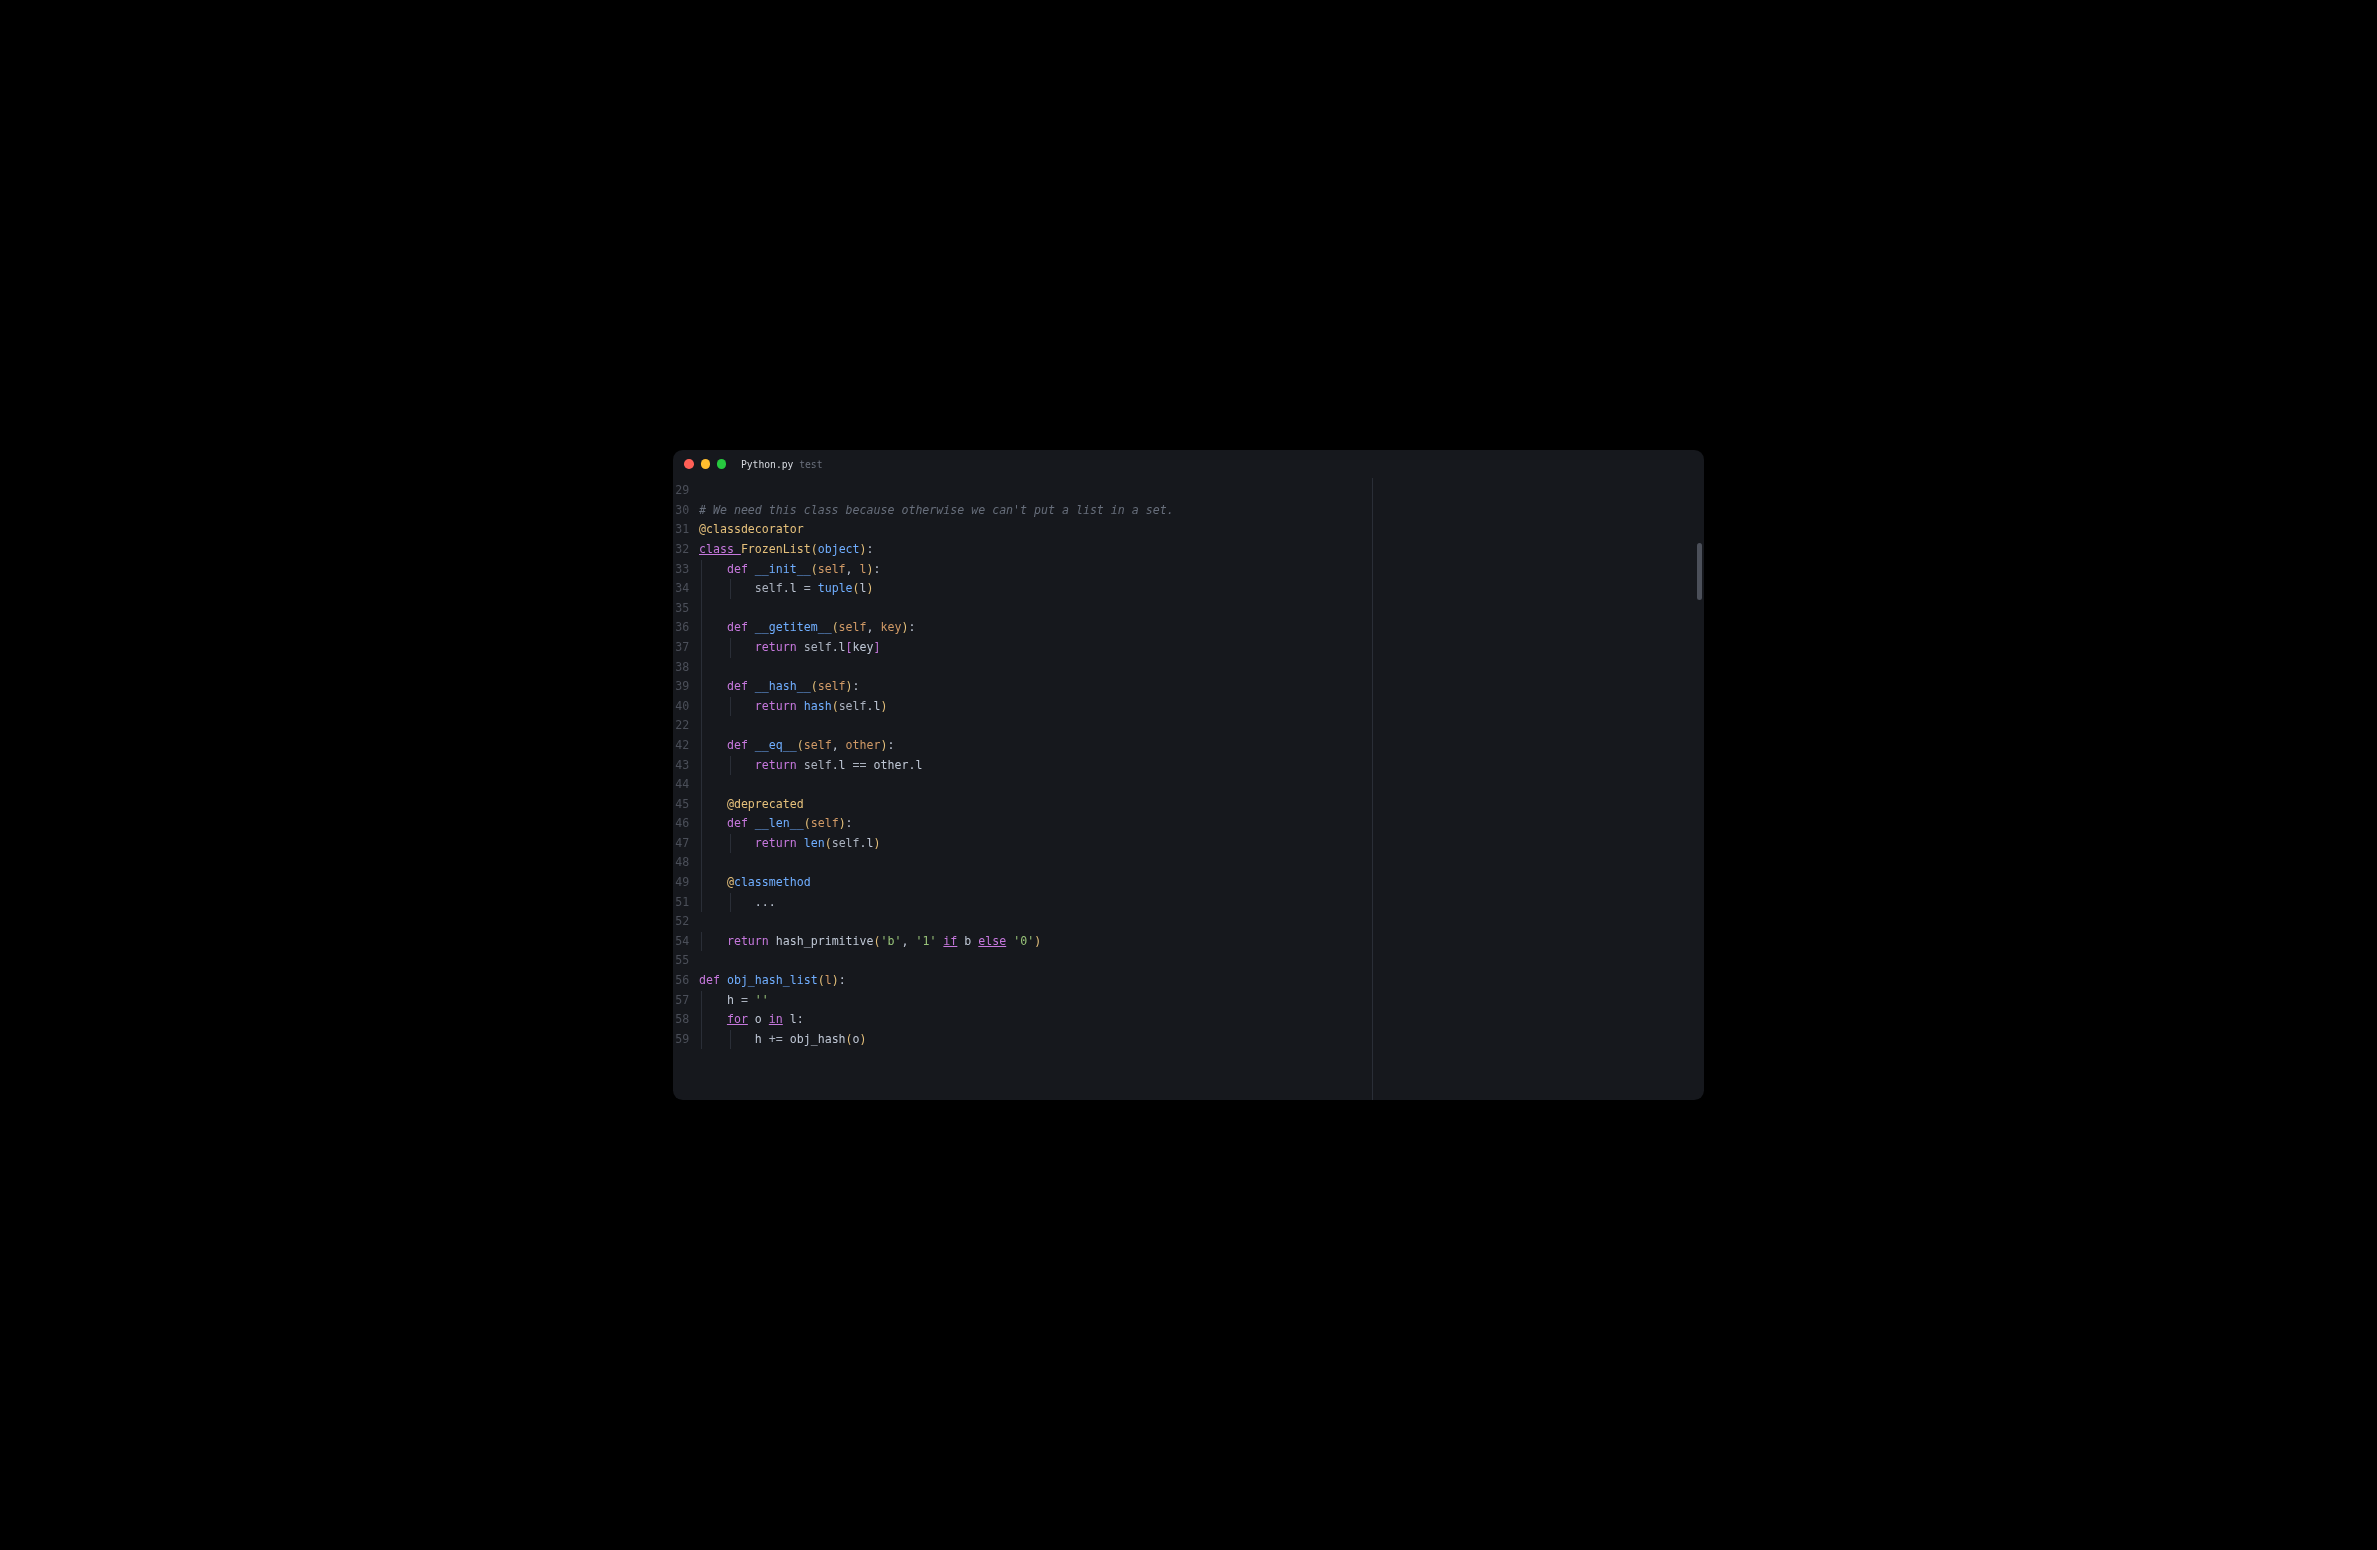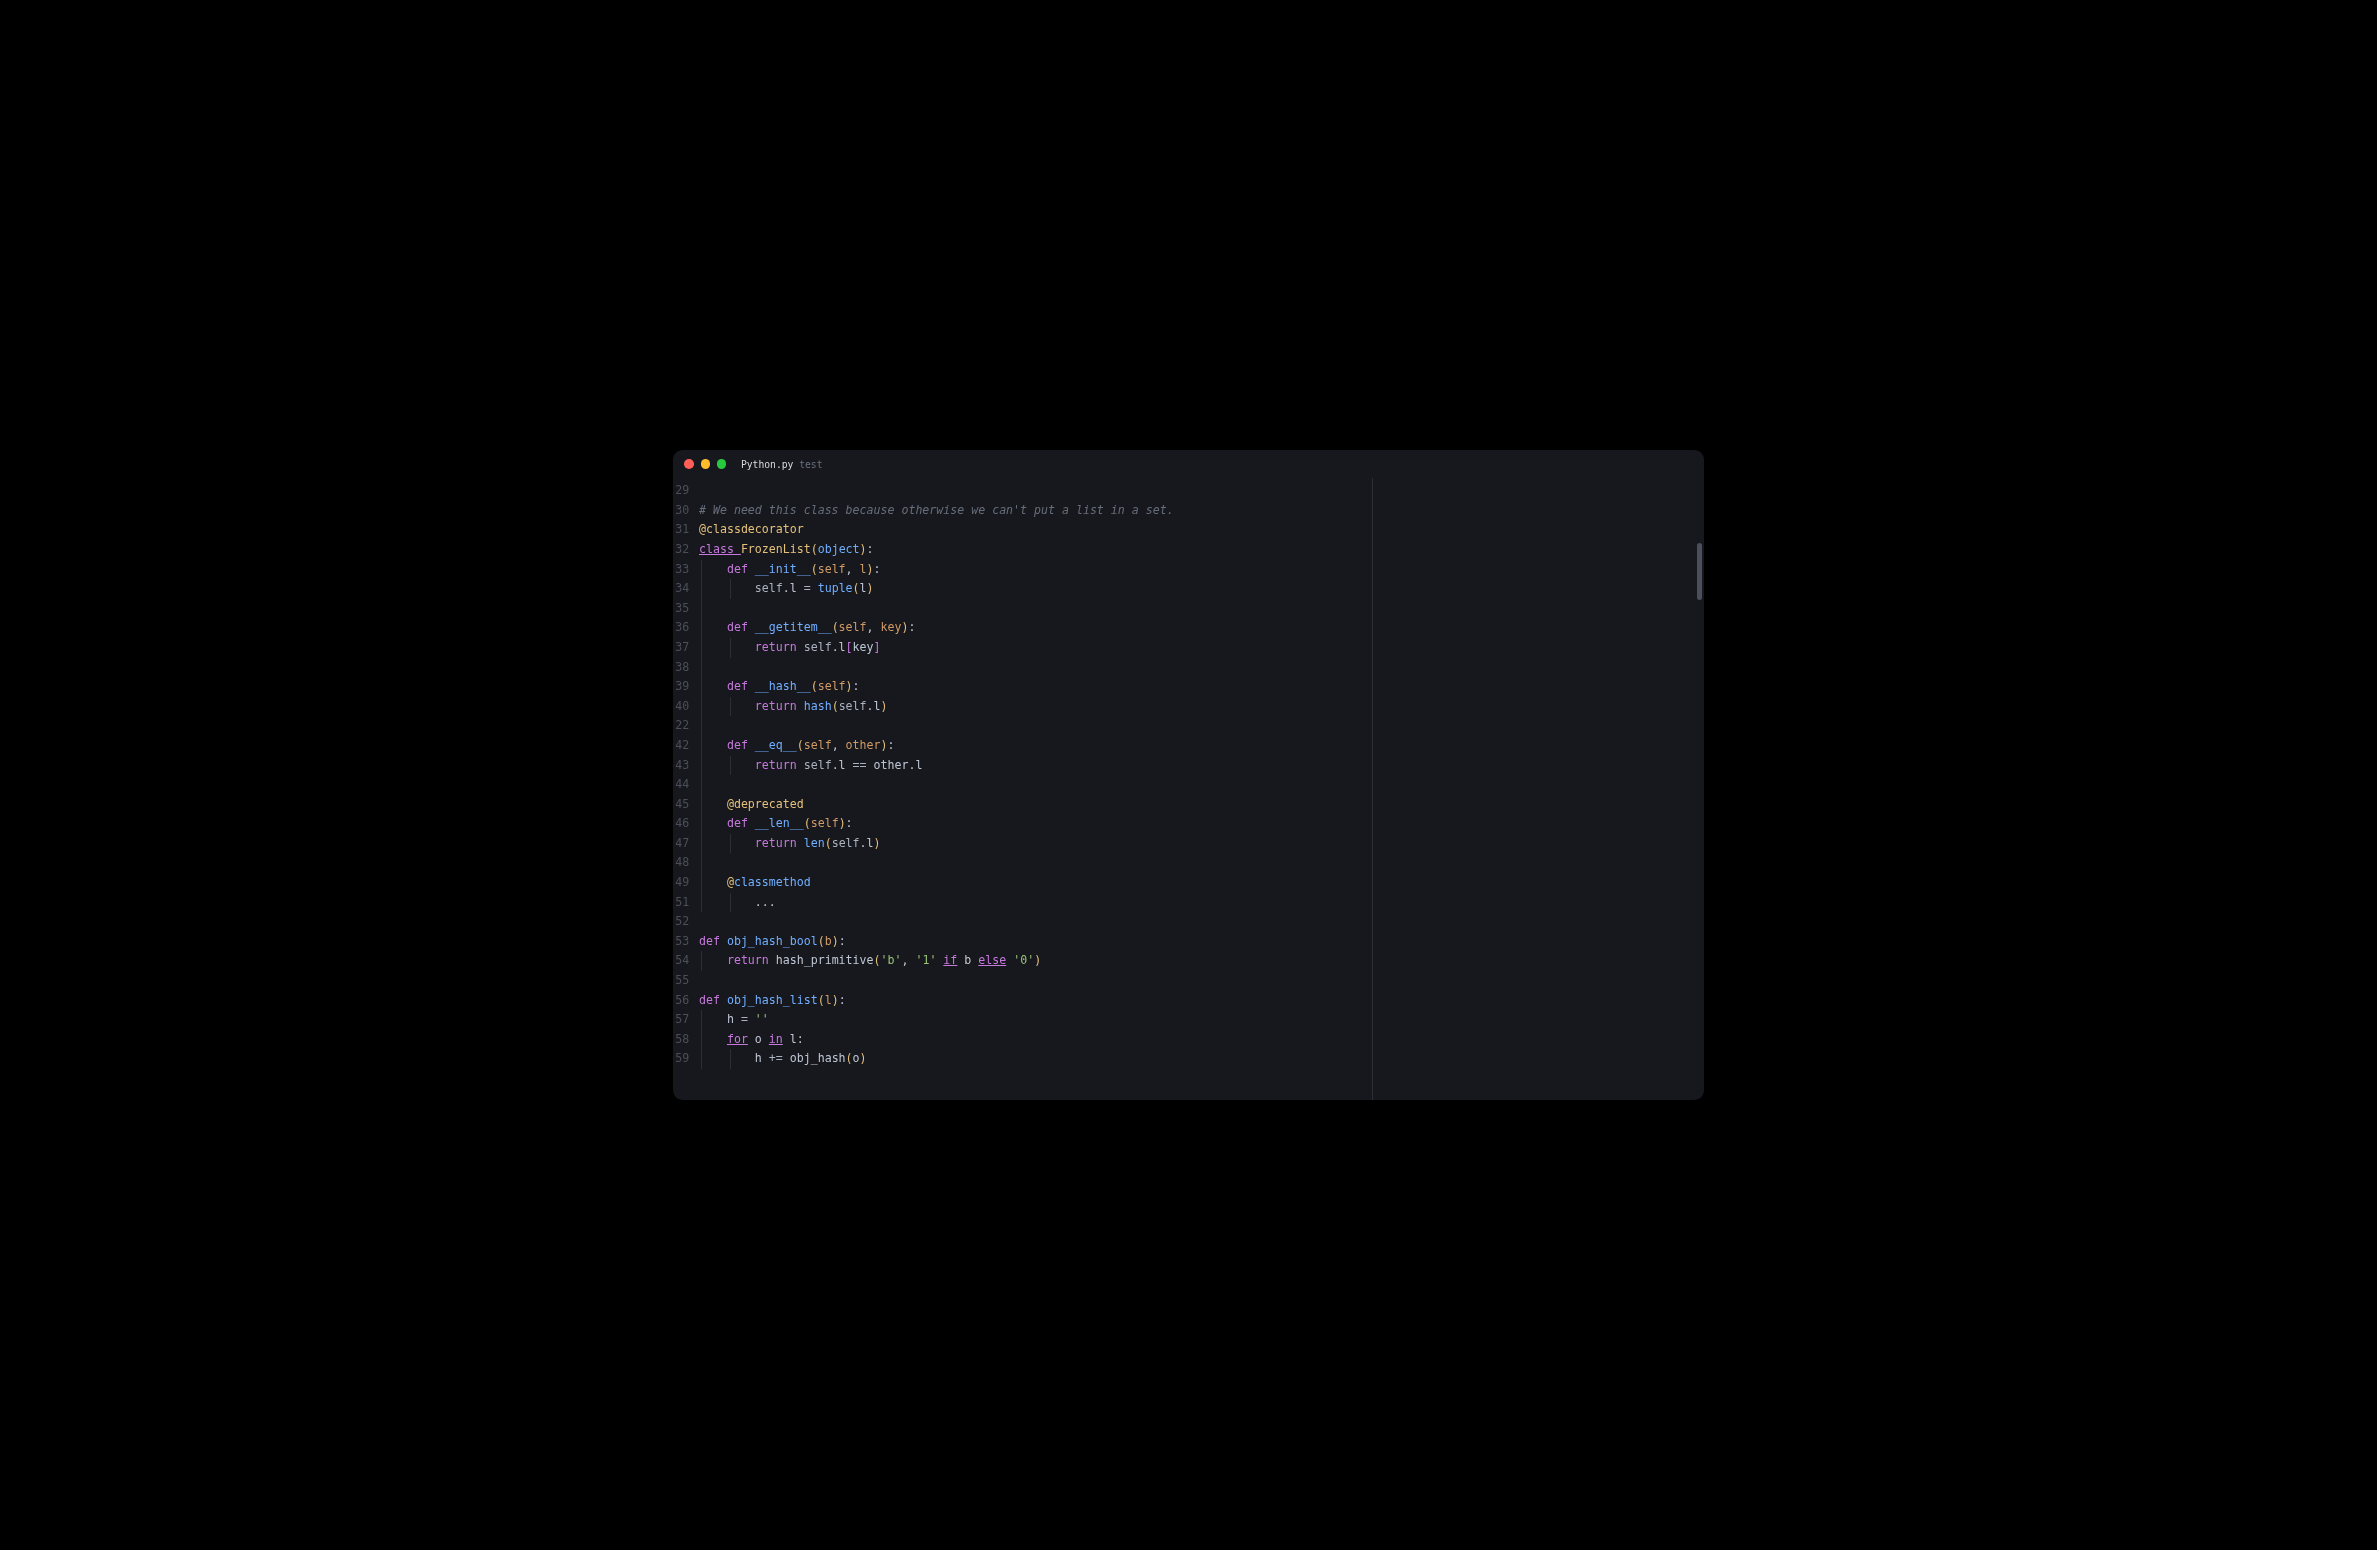--- a/index.html
+++ b/index.html
@@ -159,21 +159,20 @@
         <div class="line"><div class="gutter">42</div><div class="content"><div class="indent-guide" style="left: 2.4px;"></div><span class="c-text">    </span><span class="c-def">def </span><span class="c-func">__eq__</span><span class="c-paren">(</span><span class="c-self">self</span><span class="c-text">, </span><span class="c-self">other</span><span class="c-paren">)</span><span class="c-text">:</span></div></div>
         <div class="line"><div class="gutter">43</div><div class="content"><div class="indent-guide" style="left: 2.4px;"></div><div class="indent-guide" style="left: 31px;"></div><span class="c-text">        </span><span class="c-return">return</span><span class="c-text"> </span><span class="c-selfref">self</span><span class="c-text">.l </span><span class="c-op">==</span><span class="c-text"> other.l</span></div></div>
         <div class="line"><div class="gutter">44</div><div class="content"><div class="indent-guide" style="left: 2.4px;"></div></div></div>
         <div class="line"><div class="gutter">45</div><div class="content"><div class="indent-guide" style="left: 2.4px;"></div><span class="c-text">    </span><span class="c-decorator">@deprecated</span></div></div>
         <div class="line"><div class="gutter">46</div><div class="content"><div class="indent-guide" style="left: 2.4px;"></div><span class="c-text">    </span><span class="c-def">def </span><span class="c-func">__len__</span><span class="c-paren">(</span><span class="c-self">self</span><span class="c-paren">)</span><span class="c-text">:</span></div></div>
         <div class="line"><div class="gutter">47</div><div class="content"><div class="indent-guide" style="left: 2.4px;"></div><div class="indent-guide" style="left: 31px;"></div><span class="c-text">        </span><span class="c-return">return</span><span class="c-text"> </span><span class="c-builtin">len</span><span class="c-paren">(</span><span class="c-selfref">self</span><span class="c-text">.l</span><span class="c-paren">)</span></div></div>
         <div class="line"><div class="gutter">48</div><div class="content"><div class="indent-guide" style="left: 2.4px;"></div></div></div>
         <div class="line"><div class="gutter">49</div><div class="content"><div class="indent-guide" style="left: 2.4px;"></div><span class="c-text">    </span><span class="c-decorator">@</span><span class="c-builtin">classmethod</span></div></div>
         <div class="line"><div class="gutter">51</div><div class="content"><div class="indent-guide" style="left: 2.4px;"></div><div class="indent-guide" style="left: 31px;"></div><span class="c-text">        ...</span></div></div>
         <div class="line"><div class="gutter">52</div><div class="content"></div></div>
-        <div class="line"><div class="gutter">53</div><div class="content"><span class="c-def">def </span><span class="c-func">obj_hash_bool</span><span class="c-paren">(</span><span class="c-self">b</span><span class="c-paren">)</span><span class="c-text">:</span></div></div>
         <div class="line"><div class="gutter">54</div><div class="content"><div class="indent-guide" style="left: 2.4px;"></div><span class="c-text">    </span><span class="c-return">return</span><span class="c-text"> hash_primitive</span><span class="c-paren">(</span><span class="c-string">'b'</span><span class="c-text">, </span><span class="c-string">'1'</span><span class="c-text"> </span><span class="c-keyword">if</span><span class="c-text"> b </span><span class="c-keyword">else</span><span class="c-text"> </span><span class="c-string">'0'</span><span class="c-paren">)</span></div></div>
         <div class="line"><div class="gutter">55</div><div class="content"></div></div>
         <div class="line"><div class="gutter">56</div><div class="content"><span class="c-def">def </span><span class="c-func">obj_hash_list</span><span class="c-paren">(</span><span class="c-self">l</span><span class="c-paren">)</span><span class="c-text">:</span></div></div>
         <div class="line"><div class="gutter">57</div><div class="content"><div class="indent-guide" style="left: 2.4px;"></div><span class="c-text">    h </span><span class="c-op">=</span><span class="c-text"> </span><span class="c-string">''</span></div></div>
         <div class="line"><div class="gutter">58</div><div class="content"><div class="indent-guide" style="left: 2.4px;"></div><span class="c-text">    </span><span class="c-keyword">for</span><span class="c-text"> o </span><span class="c-keyword">in</span><span class="c-text"> l:</span></div></div>
         <div class="line"><div class="gutter">59</div><div class="content"><div class="indent-guide" style="left: 2.4px;"></div><div class="indent-guide" style="left: 31px;"></div><span class="c-text">        h </span><span class="c-op">+=</span><span class="c-text"> obj_hash</span><span class="c-paren">(</span><span class="c-text">o</span><span class="c-paren">)</span></div></div>
       </div>
   </div>
 </div>
 

